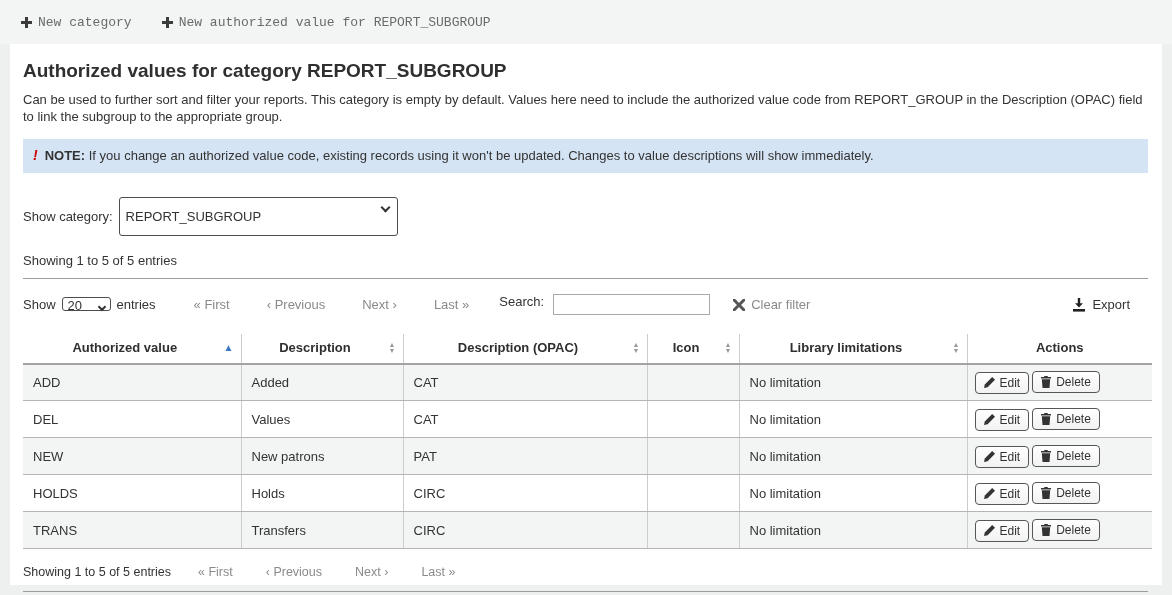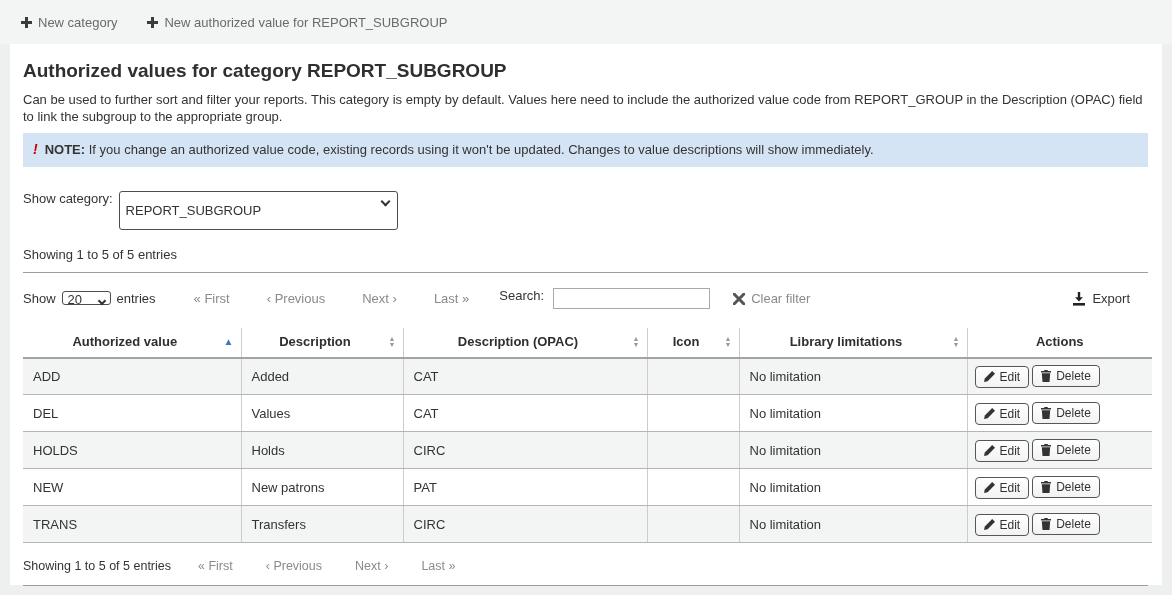--- a/index.html
+++ b/index.html
@@ -8,42 +8,42 @@
     width: 1172px; height: 595px;
     background: #eef0f0;
     font-family: "Liberation Sans", sans-serif;
     font-size: 13px; color: #333;
     overflow: hidden;
   }
   
   .toolbar {
     height: 44px; background: #f3f4f4;
     display: flex; align-items: center;
-    padding: 0 0 0 21px; gap: 30px;
+    padding: 0 0 0 21px; gap: 30px; font-family: Liberation Mono, monospace;
   }
   .toolbar-link {
     display: inline-flex; align-items: center; gap: 6px;
     color: #6a6a6a; cursor: pointer; white-space: nowrap;
   }
   .icon { display: inline-flex; align-items: center; }
   
   .main {
     margin: 0 10px; background: #ffffff;
     height: 541px; padding: 6px 14px 0 13px;
   }
   .page-title { font-size: 19px; font-weight: bold; color: #2f2f2f; margin: 10px 0 9px; }
   .page-desc { margin: 0; line-height: 1.32; color: #333; }
   .note {
-    margin-top: 8px; background: #d5e4f4; padding: 8px 10px;
+    margin-top: 14px; background: #d5e4f4; padding: 8px 10px;
     line-height: 1.25;
   }
   .note-bang { color: #cc0000; font-weight: bold; font-style: italic; margin-right: 7px; font-size: 14px; }
   .note-label { font-weight: bold; }
   
-  .category-row { margin-top: 24px; display: flex; gap: 6px; }
+  .category-row { margin-top: 24px; display: flex; align-items: center; gap: 6px; }
   .select-wrap { position: relative; display: inline-block; }
   select {
     appearance: none; -webkit-appearance: none; -moz-appearance: none;
     border: 1px solid #4d4d4d; border-radius: 3px; background: #fff;
     font-family: "Liberation Sans", sans-serif; font-size: 13px; color: #333;
   }
   .category-select { width: 279px; height: 39px; padding: 0 26px 0 6px; }
   .chev {
     position: absolute; right: 9px; top: 7px; width: 7px; height: 7px;
     border-right: 2px solid #333; border-bottom: 2px solid #333;
@@ -275,47 +275,47 @@
               <span class="icon">
                 <svg width="10" height="12" viewBox="0 0 10 12">
                   <path d="M3.5 0h3l.5 1H10v1.4H0V1h3L3.5 0zM.8 3.2h8.4L8.5 12h-7L.8 3.2z" fill="#333"></path>
                 </svg>
               </span>
               <span>Delete</span>
             </button>
         </td>
       </tr>
       <tr>
+        <td>NEW</td>
+        <td>New patrons</td>
+        <td>PAT</td>
+        <td></td>
+        <td>No limitation</td>
+        <td>
+          <button class="btn">
+              <span class="icon">
+                <svg width="11" height="11" viewBox="0 0 11 11">
+                  <path d="M8.2 0L11 2.8 3.6 10.2 0 11l.8-3.6z" fill="#333"></path>
+                </svg>
+              </span>
+              <span>Edit</span>
+            </button><button class="btn">
+              <span class="icon">
+                <svg width="10" height="12" viewBox="0 0 10 12">
+                  <path d="M3.5 0h3l.5 1H10v1.4H0V1h3L3.5 0zM.8 3.2h8.4L8.5 12h-7L.8 3.2z" fill="#333"></path>
+                </svg>
+              </span>
+              <span>Delete</span>
+            </button>
+        </td>
+      </tr>
+      <tr>
         <td>HOLDS</td>
         <td>Holds</td>
         <td>CIRC</td>
-        <td></td>
-        <td>No limitation</td>
-        <td>
-          <button class="btn">
-              <span class="icon">
-                <svg width="11" height="11" viewBox="0 0 11 11">
-                  <path d="M8.2 0L11 2.8 3.6 10.2 0 11l.8-3.6z" fill="#333"></path>
-                </svg>
-              </span>
-              <span>Edit</span>
-            </button><button class="btn">
-              <span class="icon">
-                <svg width="10" height="12" viewBox="0 0 10 12">
-                  <path d="M3.5 0h3l.5 1H10v1.4H0V1h3L3.5 0zM.8 3.2h8.4L8.5 12h-7L.8 3.2z" fill="#333"></path>
-                </svg>
-              </span>
-              <span>Delete</span>
-            </button>
-        </td>
-      </tr>
-      <tr>
-        <td>NEW</td>
-        <td>New patrons</td>
-        <td>PAT</td>
         <td></td>
         <td>No limitation</td>
         <td>
           <button class="btn">
               <span class="icon">
                 <svg width="11" height="11" viewBox="0 0 11 11">
                   <path d="M8.2 0L11 2.8 3.6 10.2 0 11l.8-3.6z" fill="#333"></path>
                 </svg>
               </span>
               <span>Edit</span>

